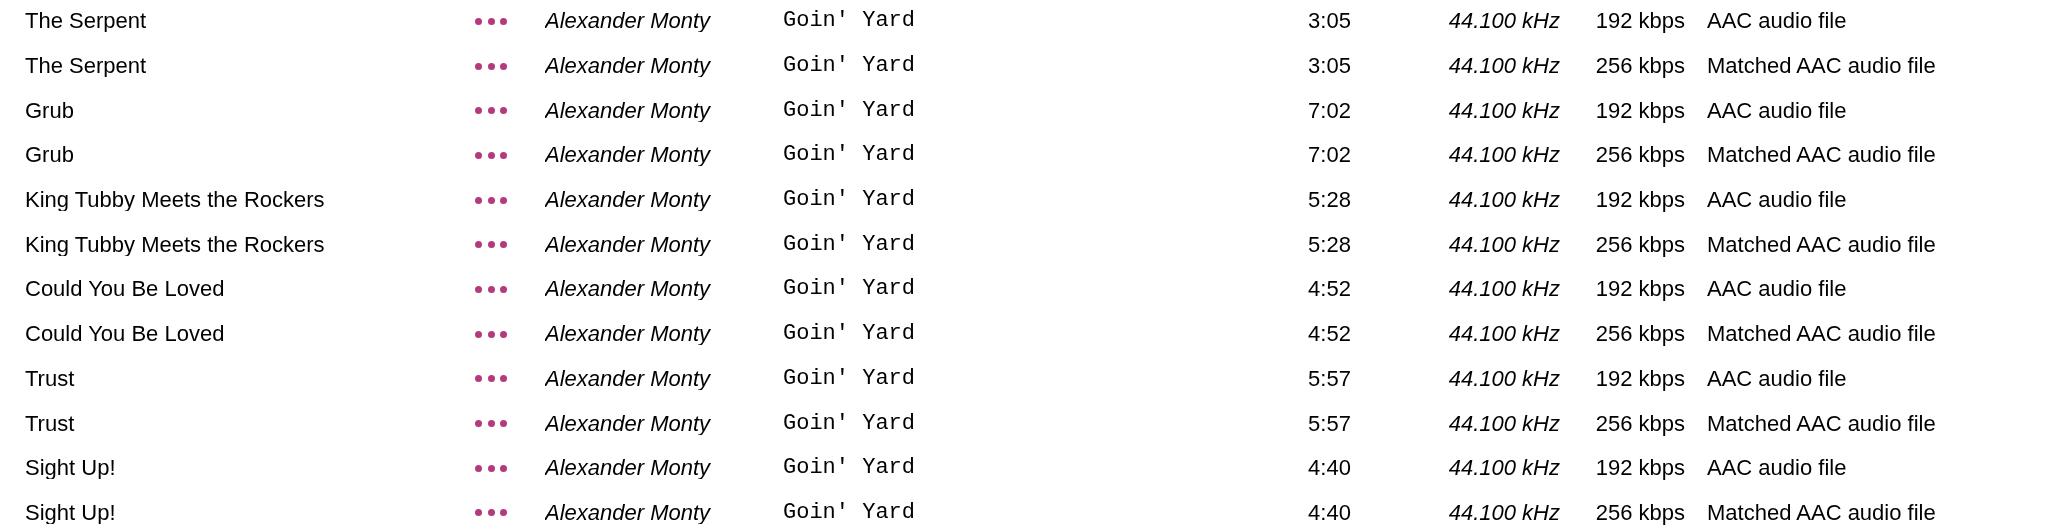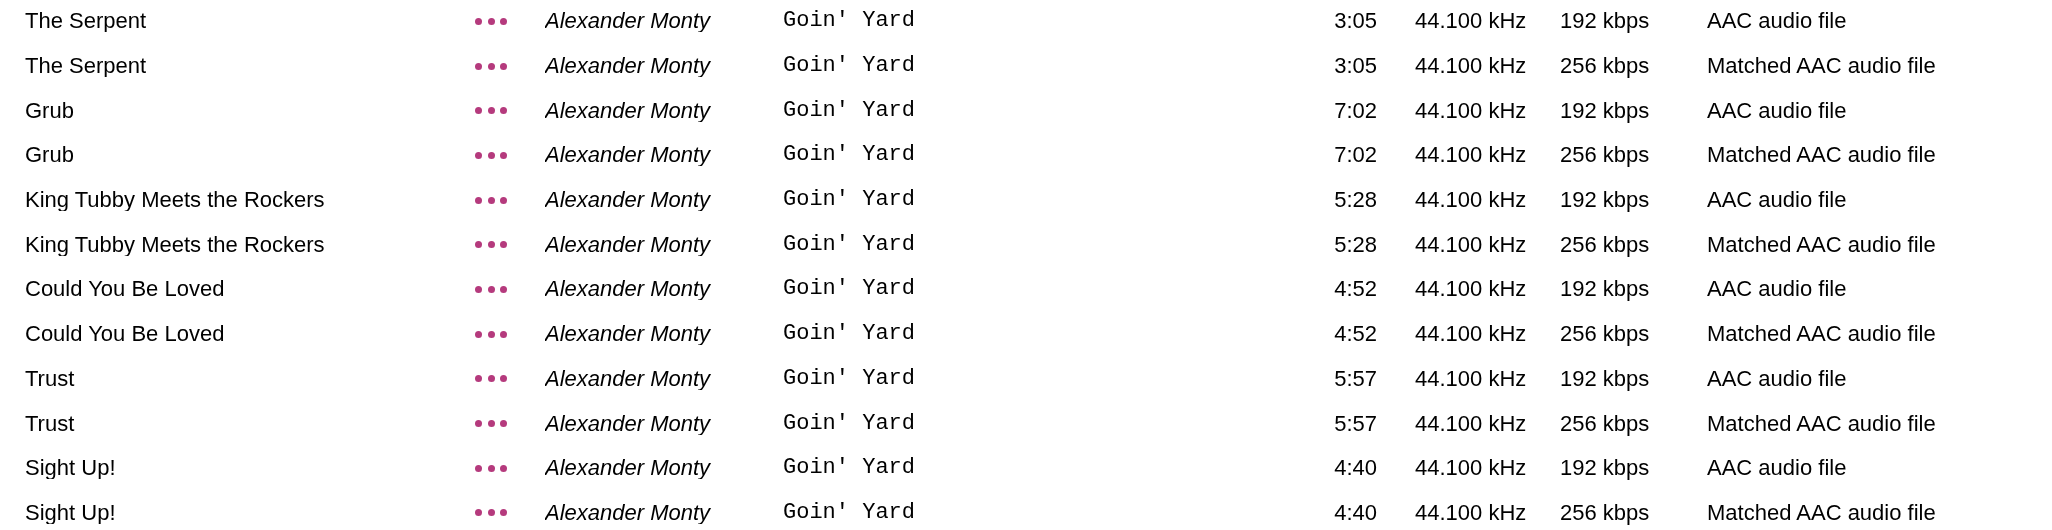--- a/index.html
+++ b/index.html
@@ -77,34 +77,35 @@
     width: 499px;
     box-sizing: border-box;
     overflow: hidden;
     text-overflow: ellipsis;
     font-family: Liberation Mono, monospace;
   }
 
   .col-time {
     width: 95px;
     box-sizing: border-box;
-    text-align: right;
+    text-align: center;
   }
 
   .col-rate {
     width: 183px;
     box-sizing: border-box;
     padding-left: 38px;
-    text-align: left;
+    text-align: right;
+    font-style: italic;
   }
 
   .col-bitrate {
     width: 125px;
     box-sizing: border-box;
-    text-align: left;
+    text-align: right;
   }
 
   .col-kind {
     flex: 1 1 auto;
     box-sizing: border-box;
     padding-left: 22px;
     overflow: hidden;
     text-overflow: ellipsis;
   }
 </style>

